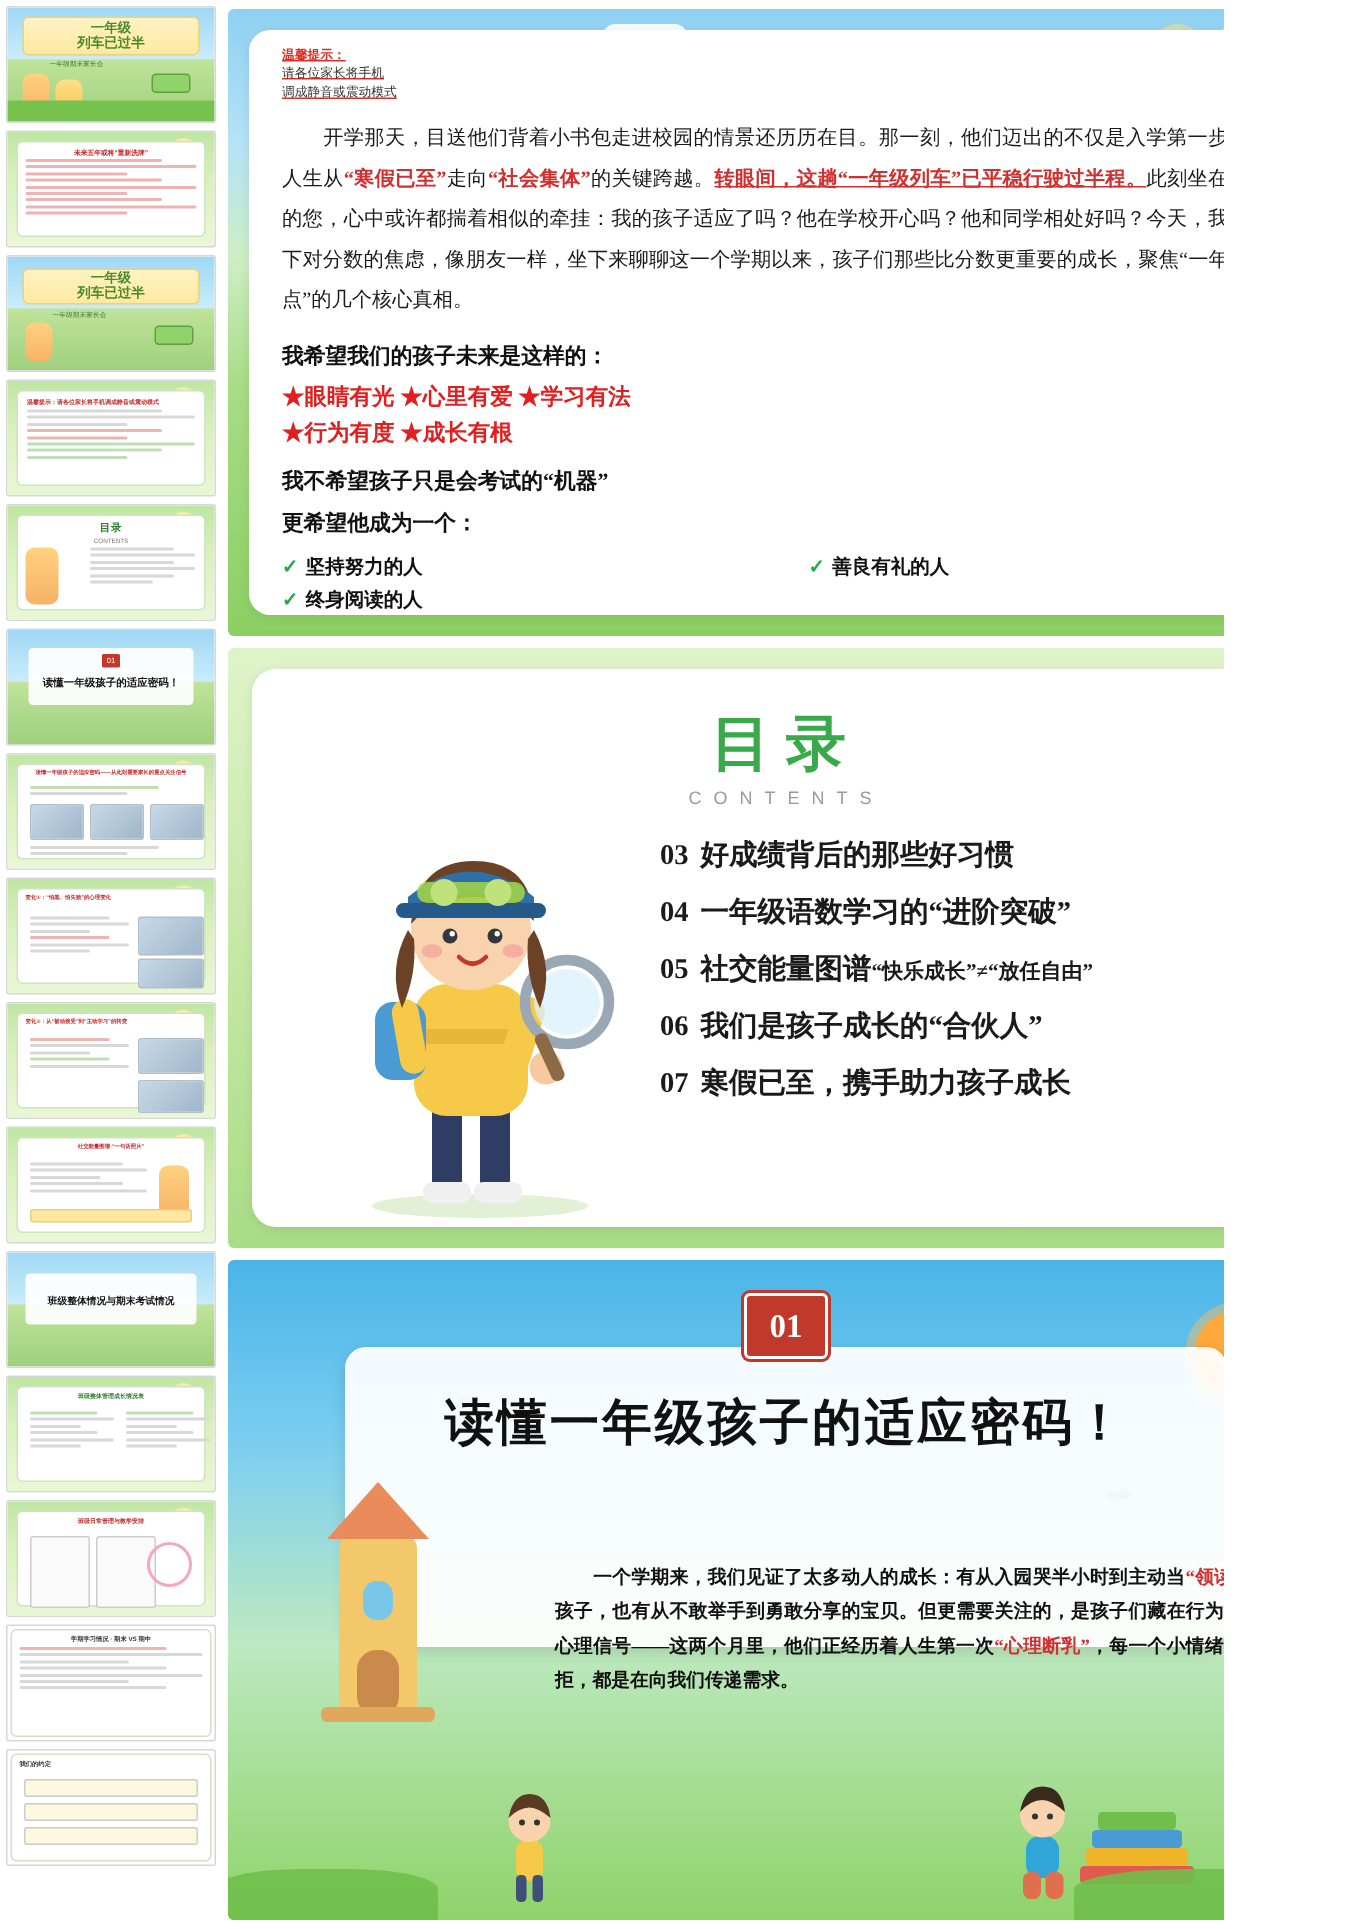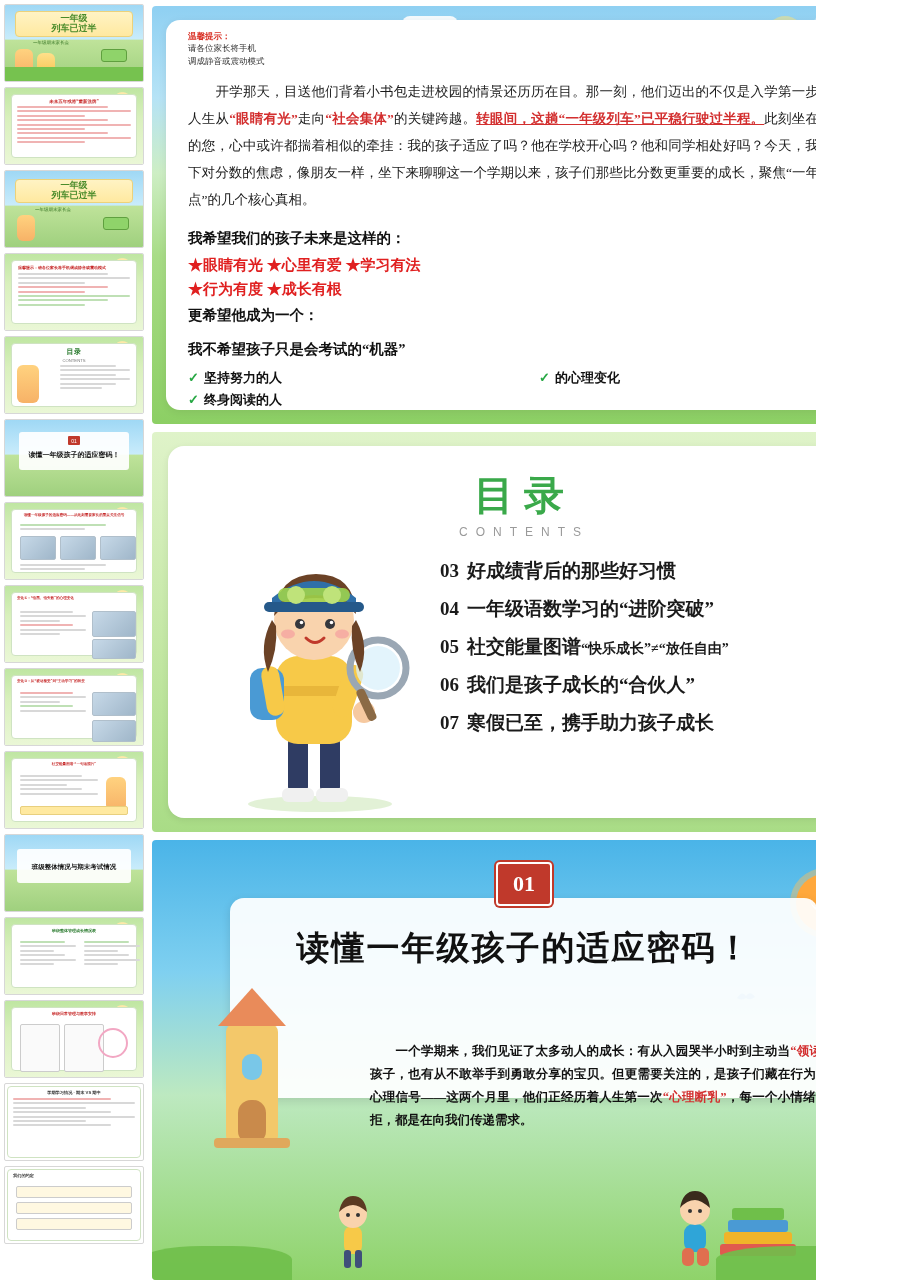--- a/index.html
+++ b/index.html
@@ -119,21 +119,21 @@
     position:absolute; background:#fff; border-radius:20px; opacity:.9;
   }
   .s1-card {
     position:absolute; left:14px; top:14px; right:14px; bottom:14px;
     background:#ffffff; border-radius:14px;
     box-shadow:0 2px 8px rgba(0,0,0,.08);
     padding:14px 22px 10px 22px;
   }
   .s1-tip {
     position:absolute; left:22px; top:10px;
-    font-size:8.5px; line-height:1.45; color:#d93025; font-weight:bold;
+    font-size:8.5px; line-height:1.45; color:#d93025; font-weight:bold;text-decoration:underline;
   }
   .s1-tip .tip-body { color:#333; font-weight:normal; }
   .s1-body {
     margin-top:44px;
     font-size:13.5px; line-height:2.0; color:#1a1a1a;
     text-align:justify;
     font-family:"Liberation Serif","DejaVu Serif",serif;
   }
   .s1-body .hl { color:#d32f2f; font-weight:bold; }
   .s1-body .ul { color:#d32f2f; font-weight:bold; text-decoration:underline; }
@@ -507,31 +507,31 @@
         <i style="left:24px;width:38px;height:20px;border-width:5px;border-color:#42a5f5;"></i>
       </div>
 
       <div class="s1-card">
         <div class="s1-tip">
           <span>温馨提示：</span><br>
           <span class="tip-body">请各位家长将手机</span><br>
           <span class="tip-body">调成静音或震动模式</span>
         </div>
 
-        <div class="s1-body" id="s1-para"><span>　　开学那天，目送他们背着小书包走进校园的情景还历历在目。那一刻，他们迈出的不仅是入学第一步，更是人生从</span><span class="hl">“眼睛有光”</span><span>走向</span><span class="hl">“社会集体”</span><span>的关键跨越。</span><span class="ul">转眼间，这趟“一年级列车”已平稳行驶过半程。</span><span>此刻坐在教室里的您，心中或许都揣着相似的牵挂：我的孩子适应了吗？他在学校开心吗？他和同学相处好吗？今天，我们就放下对分数的焦虑，像朋友一样，坐下来聊聊这一个学期以来，孩子们那些比分数更重要的成长，聚焦“一年级转折点”的几个核心真相。</span></div>
+        <div class="s1-body" id="s1-para"><span>　　开学那天，目送他们背着小书包走进校园的情景还历历在目。那一刻，他们迈出的不仅是入学第一步，更是人生从</span><span class="hl">“寒假已至”</span><span>走向</span><span class="hl">“社会集体”</span><span>的关键跨越。</span><span class="ul">转眼间，这趟“一年级列车”已平稳行驶过半程。</span><span>此刻坐在教室里的您，心中或许都揣着相似的牵挂：我的孩子适应了吗？他在学校开心吗？他和同学相处好吗？今天，我们就放下对分数的焦虑，像朋友一样，坐下来聊聊这一个学期以来，孩子们那些比分数更重要的成长，聚焦“一年级转折点”的几个核心真相。</span></div>
 
         <div class="s1-hope">我希望我们的孩子未来是这样的：</div>
         <div class="s1-stars">★眼睛有光 ★心里有爱 ★学习有法</div>
         <div class="s1-stars">★行为有度 ★成长有根</div>
+        <div class="s1-hope" style="margin-top:6px;">我不希望孩子只是会考试的“机器”</div>
         <div class="s1-hope" style="margin-top:0;">更希望他成为一个：</div>
-        <div class="s1-hope" style="margin-top:6px;">我不希望孩子只是会考试的“机器”</div>
 
         <div class="s1-grid">
           <div><span class="ck">✓</span><span>坚持努力的人</span></div>
-          <div><span class="ck">✓</span><span>的心理变化</span></div>
+          <div><span class="ck">✓</span><span>善良有礼的人</span></div>
           <div><span class="ck">✓</span><span>终身阅读的人</span></div>
         </div>
       </div>
     </div>
 
     <div class="slide" id="slide2">
       <div class="s2-bg"></div>
       <div class="s2-card">
         <div class="s2-title">目录</div>
         <div class="s2-sub">CONTENTS</div>

